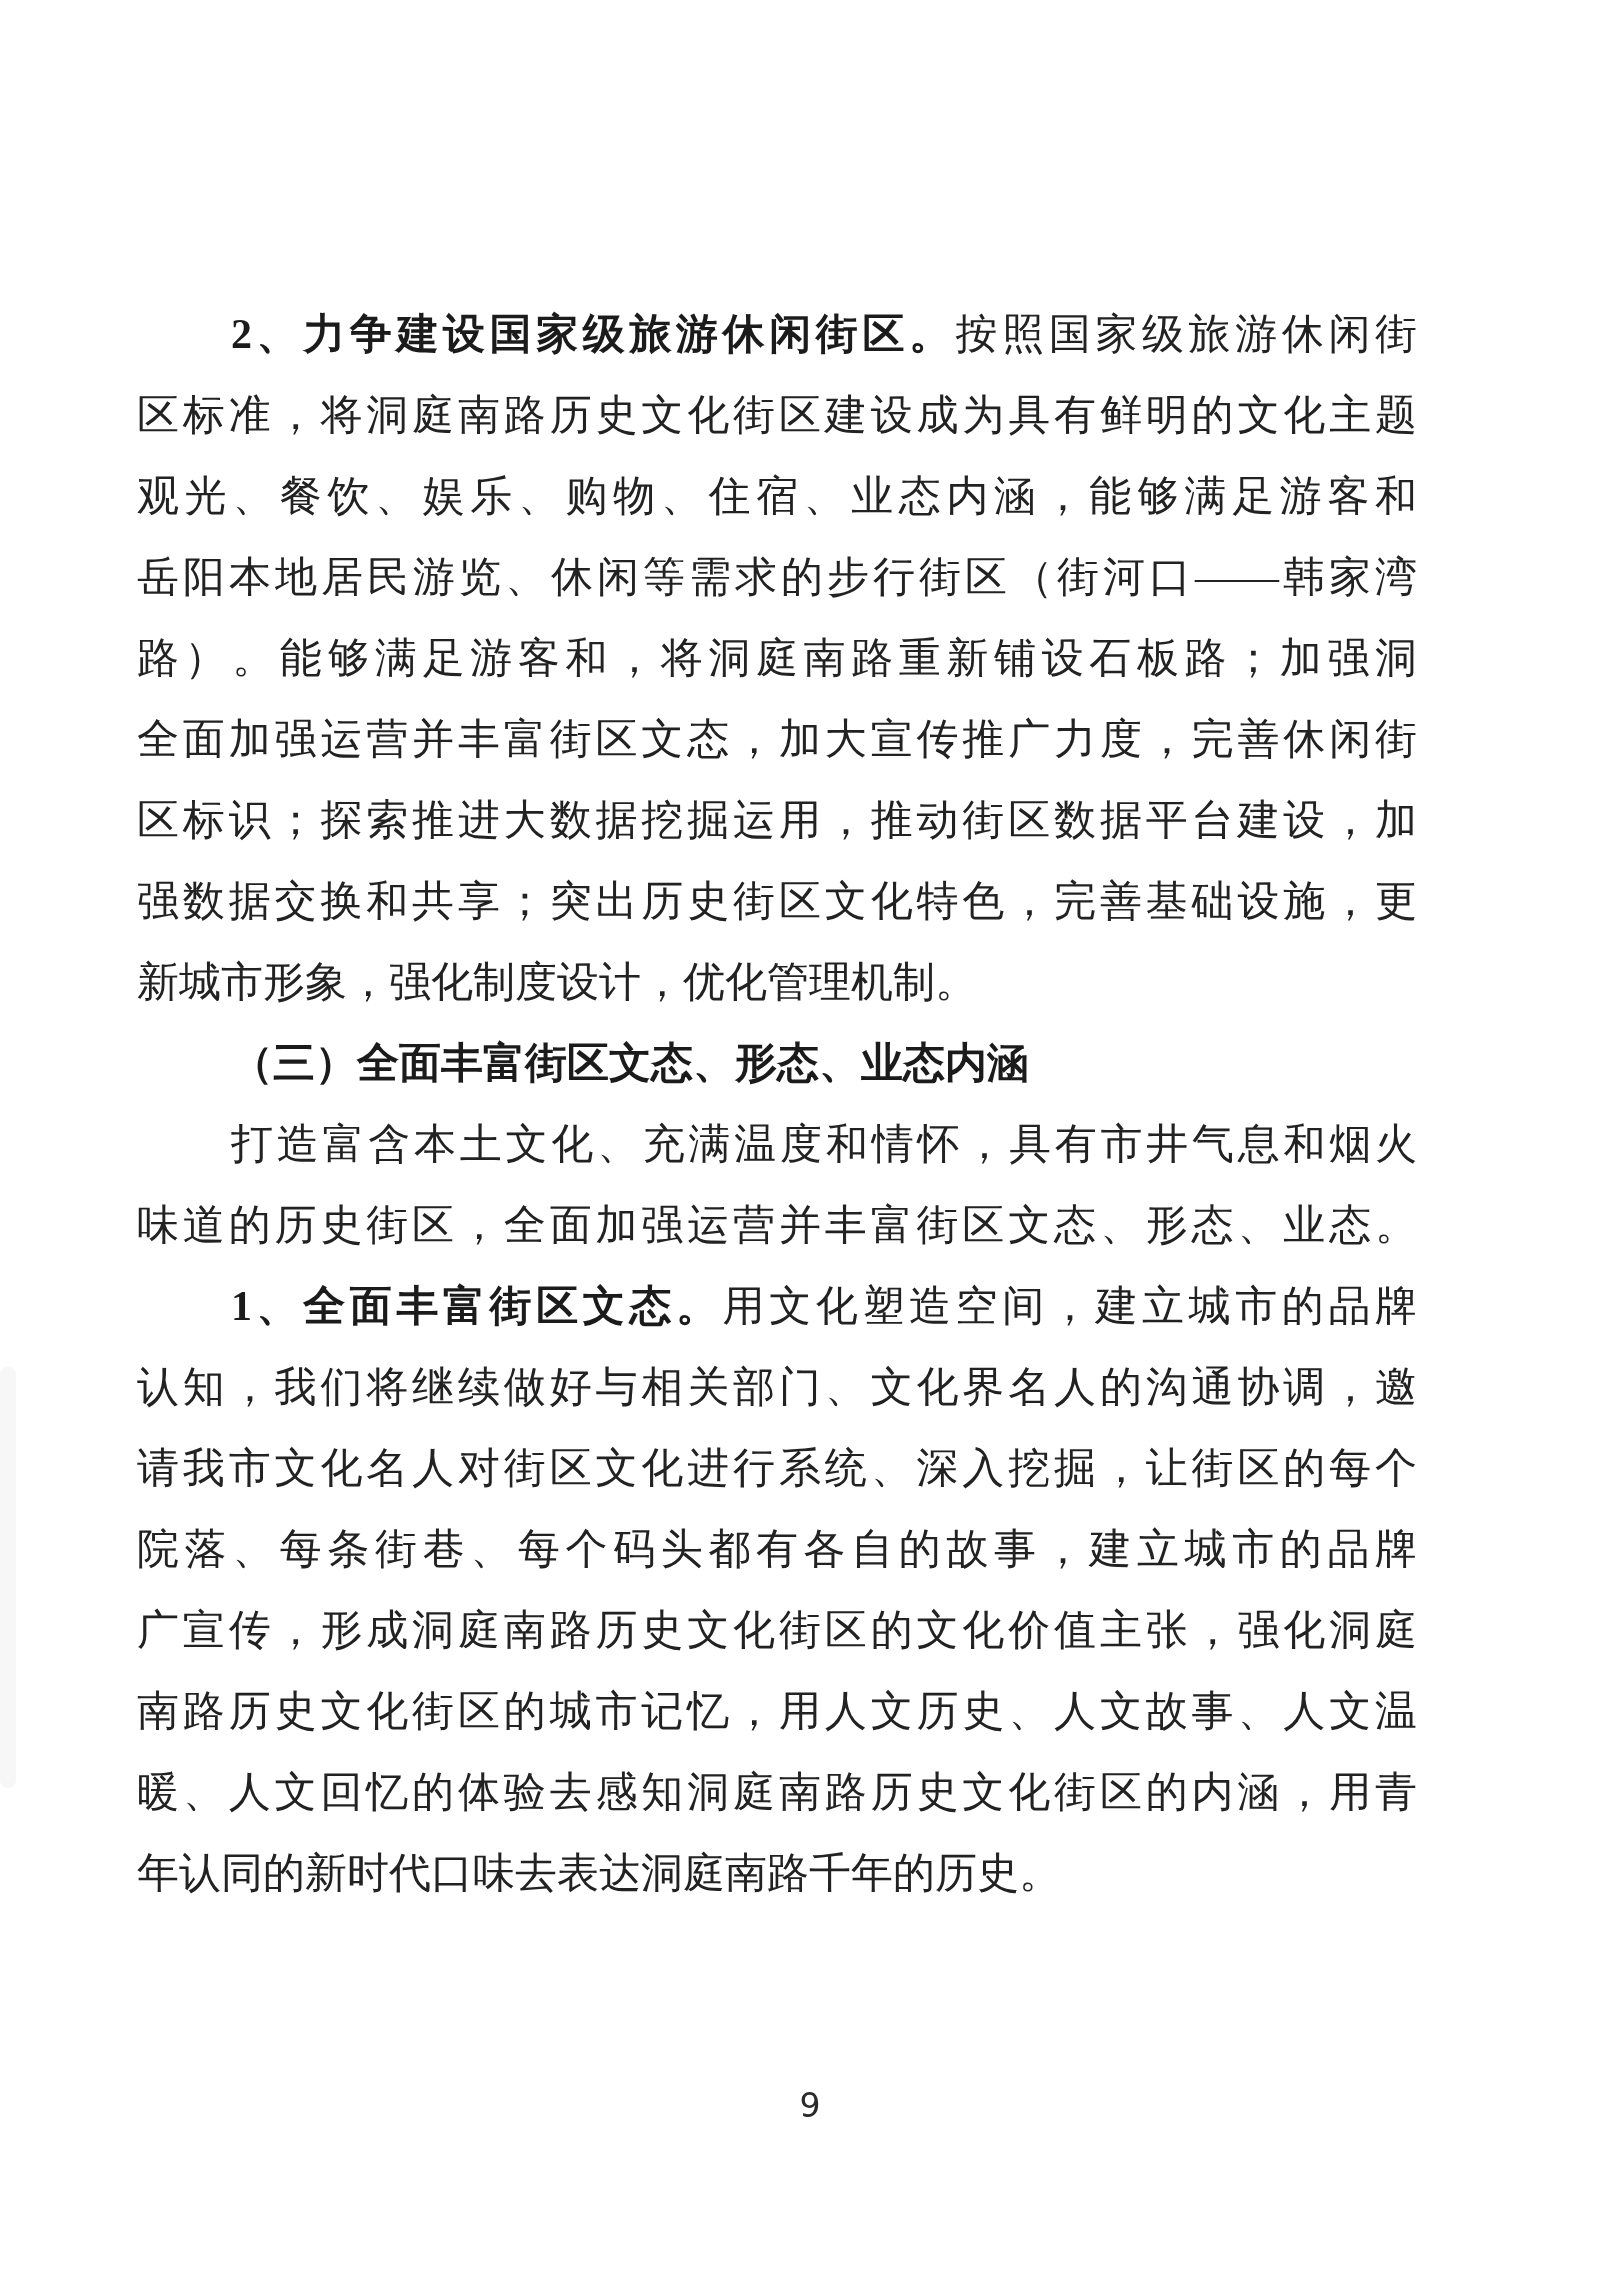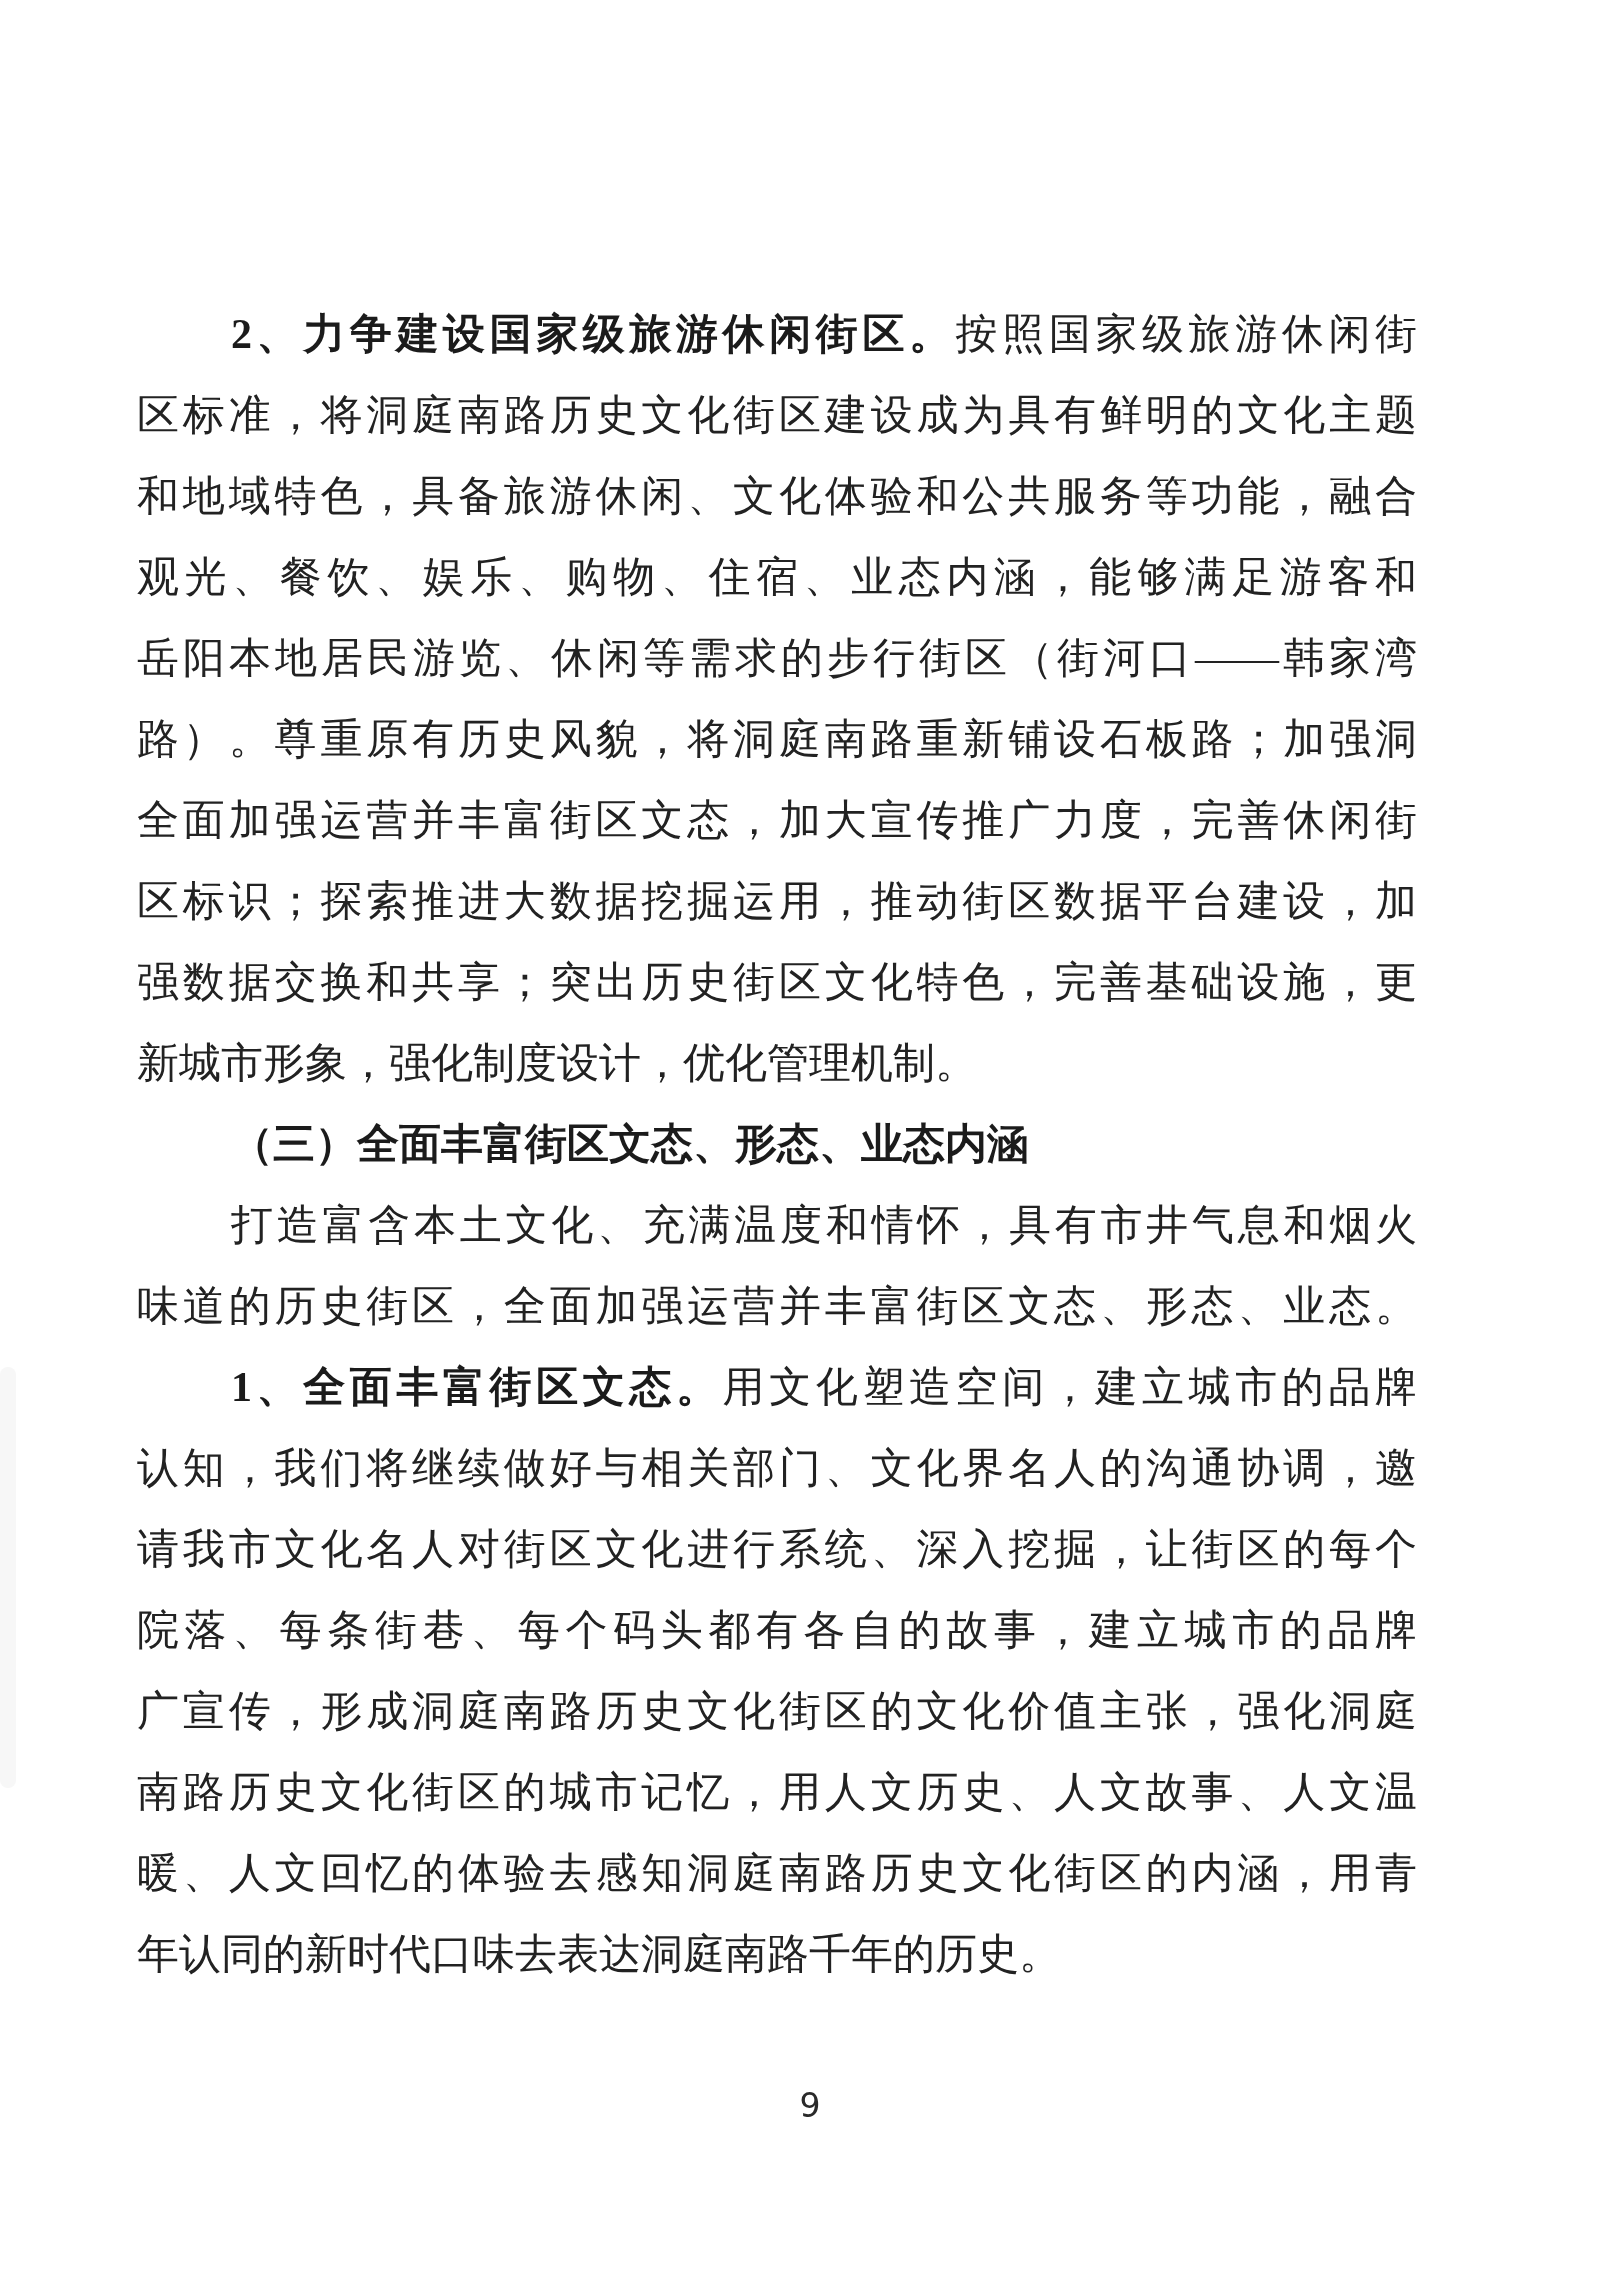--- a/index.html
+++ b/index.html
@@ -69,24 +69,23 @@
 
 <div class="page">
 
   <div class="scan-artifact"></div>
 
   <main class="text-block">
 
     <div class="line indent"><b class="lead">2、力争建设国家级旅游休闲街区。</b><span>按照国家级旅游休闲街</span></div>
 
     <div class="line">区标准，将洞庭南路历史文化街区建设成为具有鲜明的文化主题</div>
-    <div class="line">和地域特色，具备旅游休闲、文化体验和公共服务等功能，融合</div>
     <div class="line">观光、餐饮、娱乐、购物、住宿、业态内涵，能够满足游客和</div>
     <div class="line">岳阳本地居民游览、休闲等需求的步行街区（街河口——韩家湾</div>
-    <div class="line">路）。尊重原有历史风貌，将洞庭南路重新铺设石板路；加强洞</div>
+    <div class="line">路）。能够满足游客和，将洞庭南路重新铺设石板路；加强洞</div>
     <div class="line">全面加强运营并丰富街区文态，加大宣传推广力度，完善休闲街</div>
     <div class="line">区标识；探索推进大数据挖掘运用，推动街区数据平台建设，加</div>
     <div class="line">强数据交换和共享；突出历史街区文化特色，完善基础设施，更</div>
     <div class="line short">新城市形象，强化制度设计，优化管理机制。</div>
 
     <div class="line indent short heading">（三）全面丰富街区文态、形态、业态内涵</div>
 
     <div class="line indent">打造富含本土文化、充满温度和情怀，具有市井气息和烟火</div>
     <div class="line">味道的历史街区，全面加强运营并丰富街区文态、形态、业态。</div>
 

